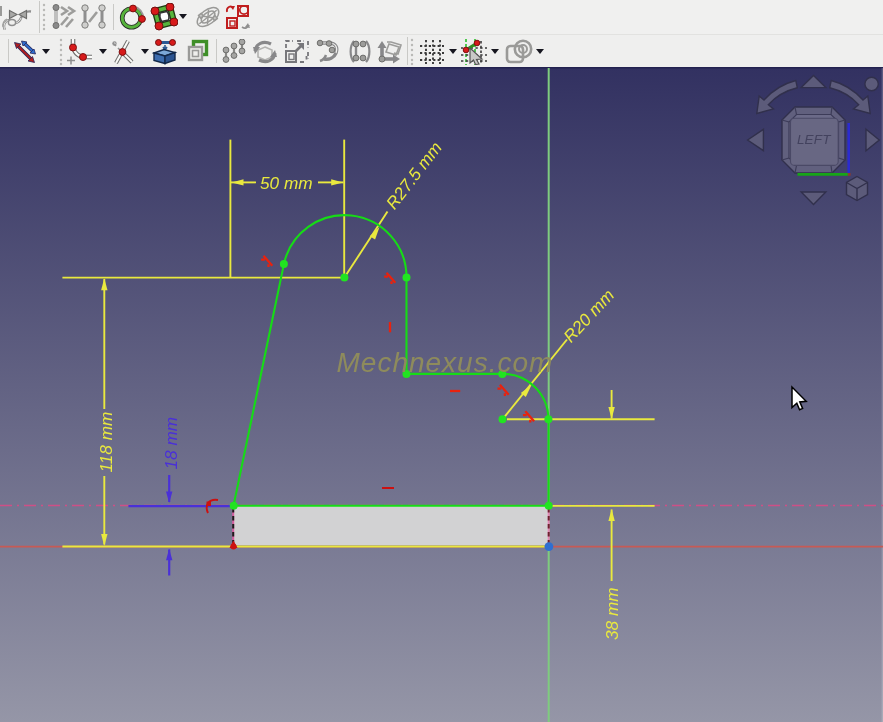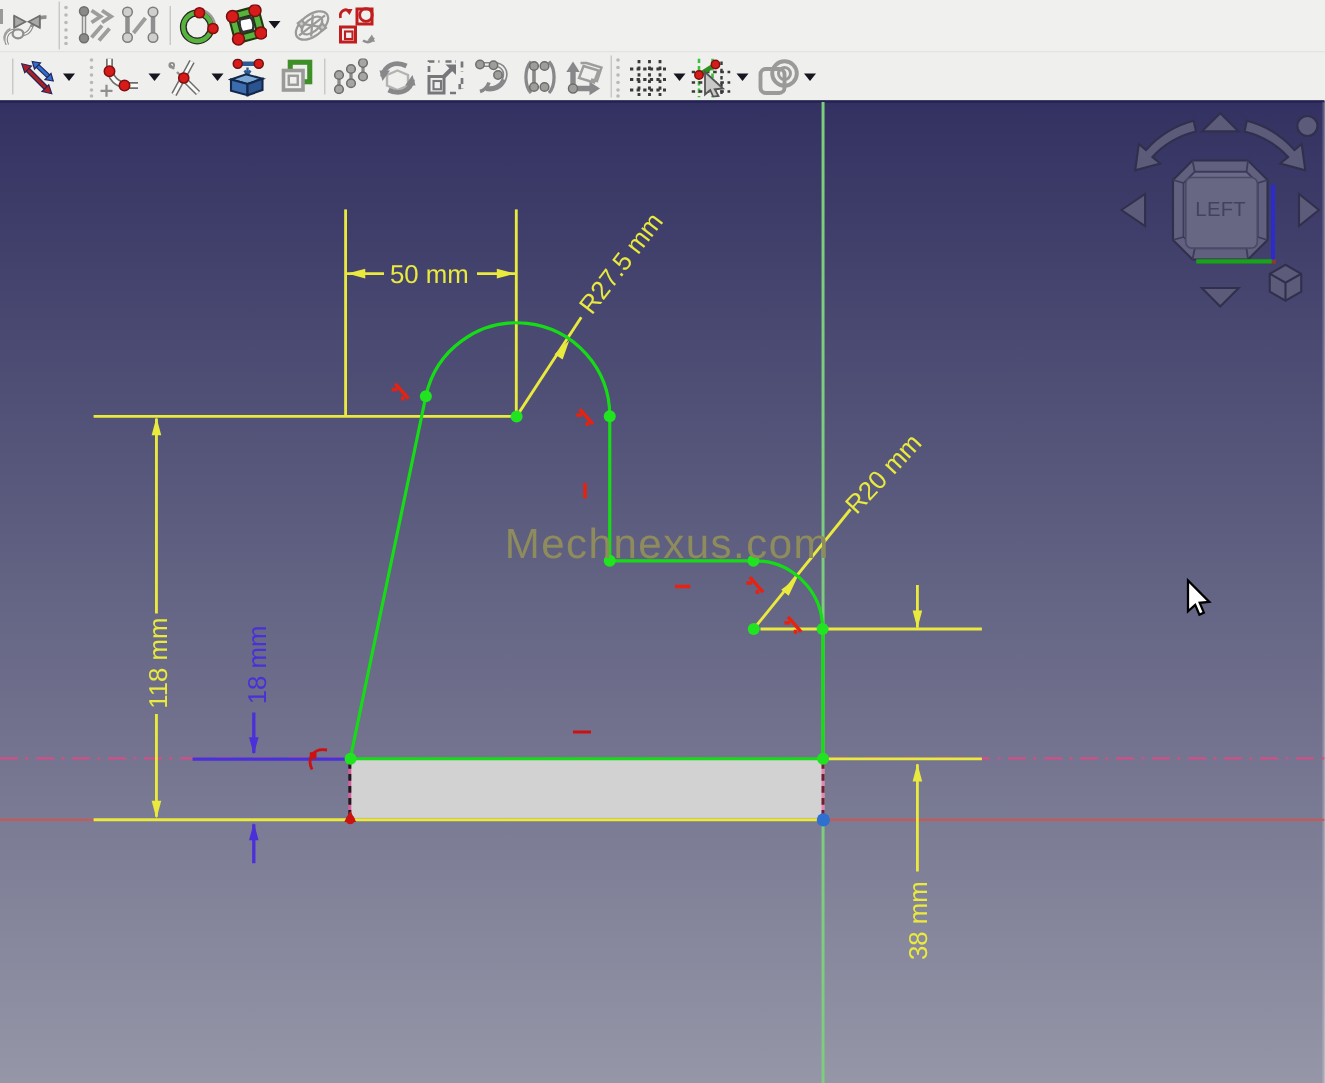--- a/index.html
+++ b/index.html
@@ -1,16 +1,16 @@
 <!DOCTYPE html>
 <html><head>
 <meta charset="utf-8">
 <style>
 html,body{margin:0;padding:0;width:883px;height:722px;overflow:hidden;background:#efefee;font-family:"Liberation Sans",sans-serif;}
-#stage{position:absolute;top:0;left:0;width:883px;height:722px;}
+#stage{position:absolute;top:0;left:0;width:883px;height:722px;font-style:italic;}
 .tb{position:absolute;left:0;width:883px;background:#f0f0ef;}
 #row1{top:0;height:34px;border-bottom:1px solid #e2e2e0;}
 #row2{top:35px;height:31px;background:#efefee;}
 .vsep{position:absolute;width:1px;background:#c9c9c6;}
 .handle{position:absolute;width:4px;}
 .dd{position:absolute;width:0;height:0;border-left:4.5px solid transparent;border-right:4.5px solid transparent;border-top:5.5px solid #16161f;}
 .icon{position:absolute;}
 #viewport{position:absolute;top:67px;left:0;width:883px;height:655px;background:linear-gradient(#31305e,#969aab);}
 #vpsvg{position:absolute;top:0;left:0;}
 </style>

